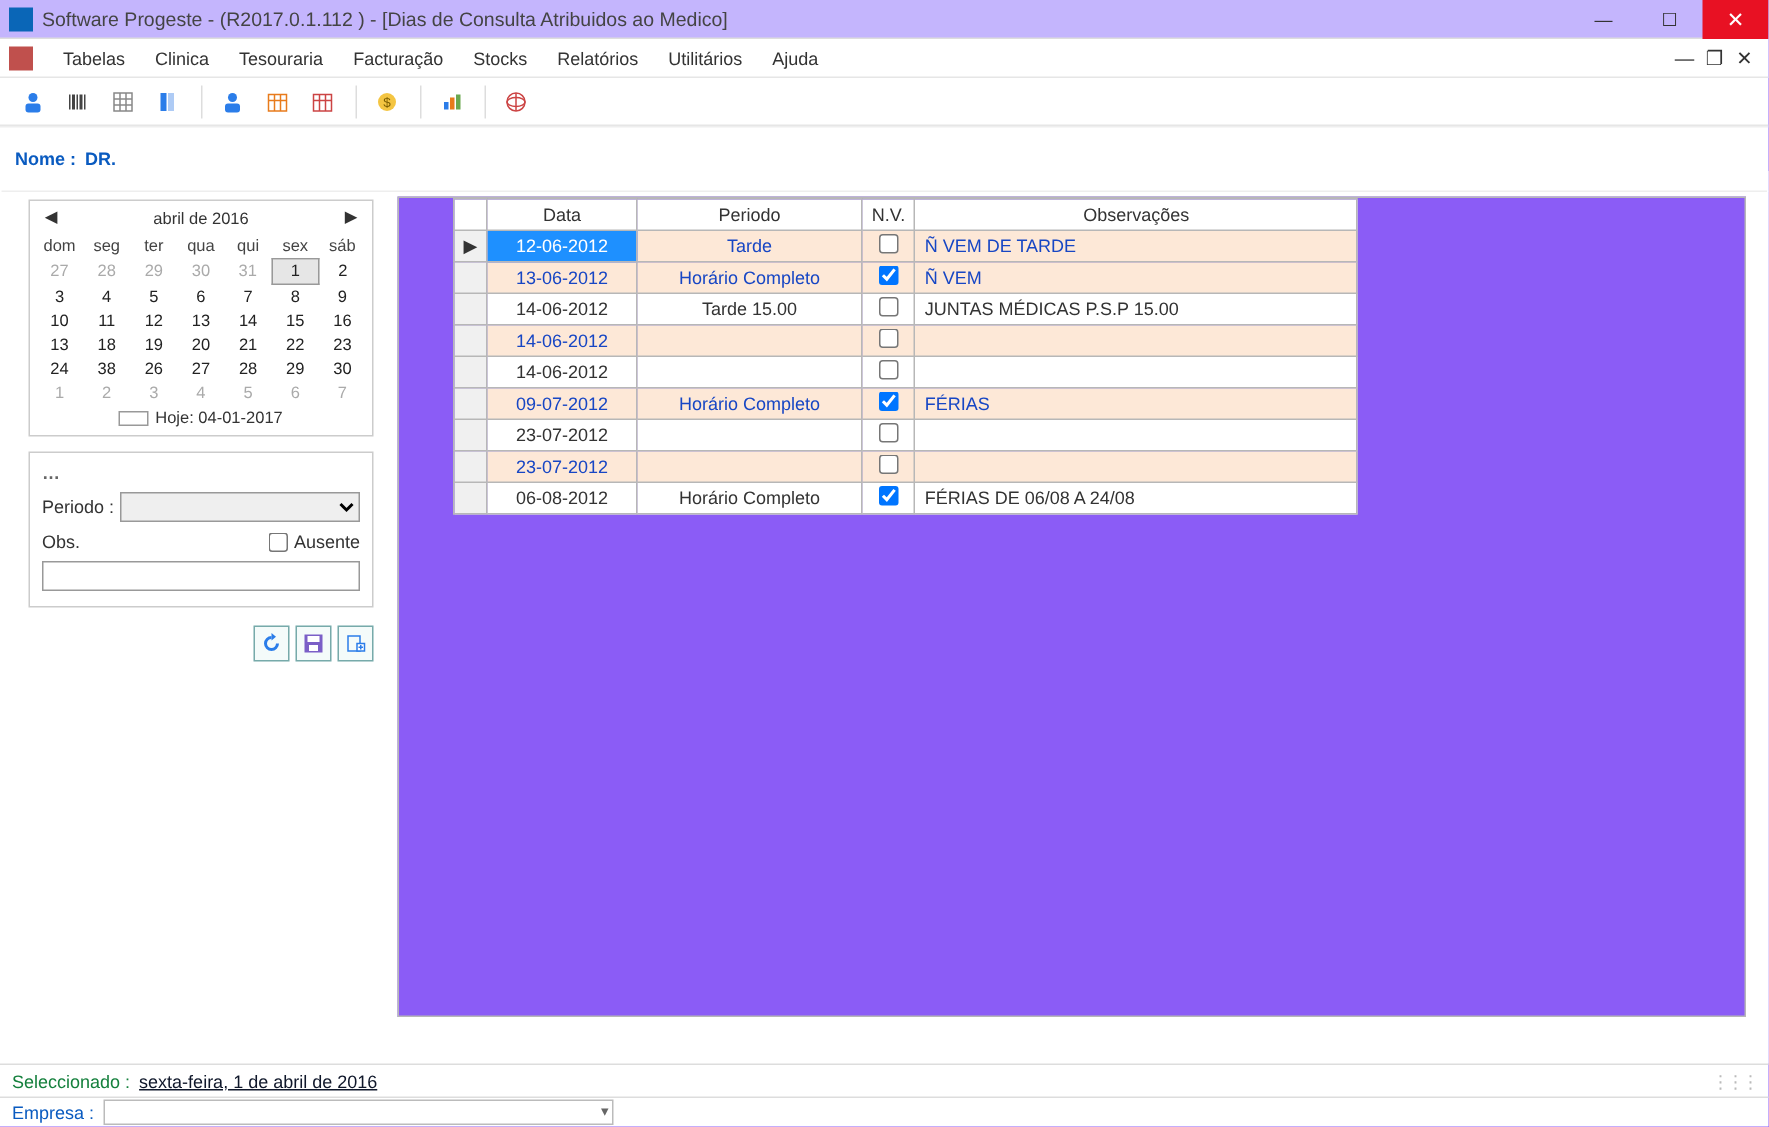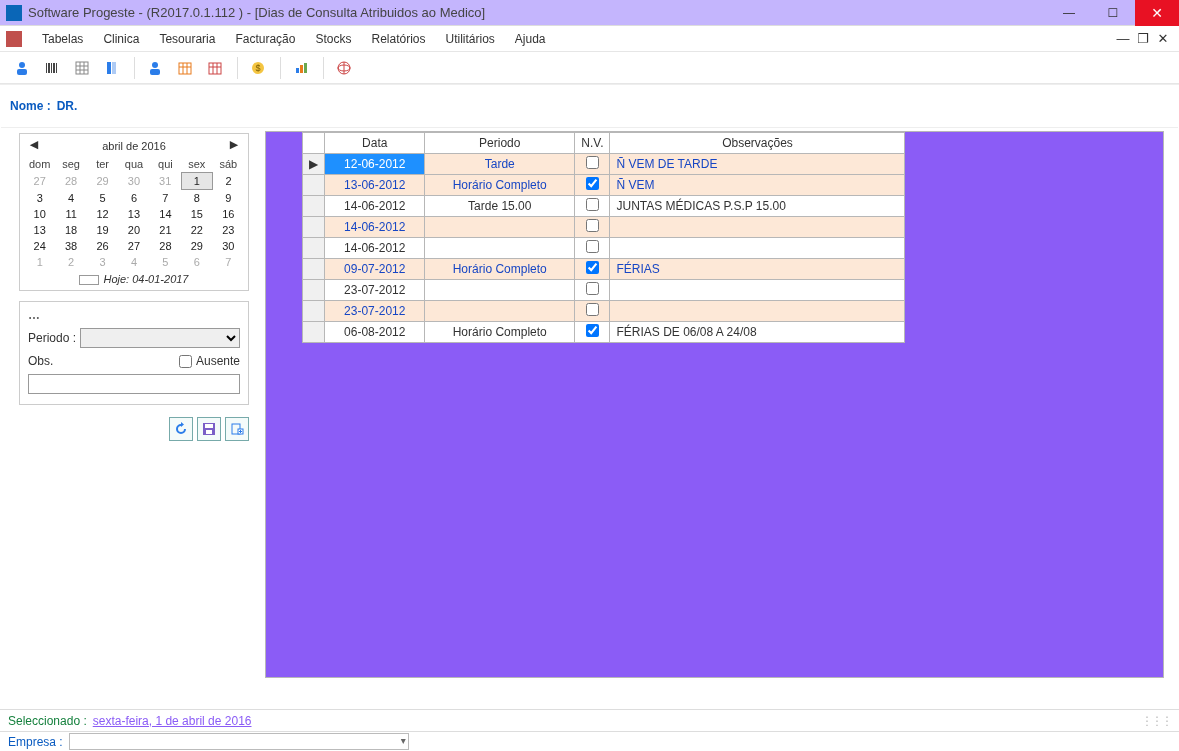--- a/index.html
+++ b/index.html
@@ -33,21 +33,21 @@
 .calendar { border: 1px solid #ccc; background: #fff; padding: 2px 4px 4px 4px; font-size: 11px; }
 .cal-header { display:flex; align-items:center; justify-content:center; height: 20px; position:relative; }
 .cal-header .arrow { position:absolute; top:2px; width:16px; text-align:center; font-size:11px; cursor:default; }
 .cal-header .arrow.left { left: 2px; }
 .cal-header .arrow.right{ right:2px; }
 .cal-grid { width: 100%; border-collapse: collapse; }
 .cal-grid th { font-weight: normal; color:#444; padding: 2px 0; width: 14.28%; text-align:center; }
 .cal-grid td { text-align:center; padding: 2px 0; color:#222; }
 .cal-grid td.dim { color:#aaa; }
 .cal-grid td.sel { background:#e6e6e6; border:1px solid #999; }
-.cal-footer { text-align:center; padding: 3px 0 1px 0; font-size:11px;font-style:italic; }
+.cal-footer { text-align:center; padding: 3px 0 1px 0; font-size:11px; }
 .cal-footer .box { display:inline-block; width:20px; height:10px; border:1px solid #999; margin-right:4px; vertical-align:middle; }
 
 .filter-box { border:1px solid #ccc; margin-top:10px; padding:6px 8px 10px 8px; }
 .filter-box .dots { font-weight:bold; color:#666; }
 .filter-row { display:flex; align-items:center; margin-top:6px; }
 .filter-row label { width: 52px; }
 .filter-row select, .filter-row input[type=text] { flex:1; border:1px solid #999; height: 20px; font-size:12px; padding: 0 3px; }
 .check-row { display:flex; align-items:center; justify-content:flex-end; margin-top:6px; gap:4px; }
 
 .action-row { display:flex; justify-content:flex-end; margin-top:12px; gap:4px; }
@@ -59,21 +59,21 @@
 table.grid td { border:1px solid #b7b7b7; padding: 2px 6px; height: 21px; }
 table.grid td.rowhdr { background:#f0f0f0; width:20px; text-align:center; }
 table.grid tr.alt td.data { background:#fde8d7; color:#1746c4; }
 table.grid tr td.data { background:#fff; color:#333; }
 table.grid td.center { text-align:center; }
 table.grid td.obs { text-align:left; }
 input.chk { width:13px; height:13px; }
 
 .statusbar { position:absolute; left:0; right:0; bottom:20px; height:22px; border-top:1px solid #ddd; display:flex; align-items:center; padding: 0 8px; font-size:12px; }
 .statusbar .sel-label { color:#15803d; margin-right:6px; }
-.statusbar a { color:#8b5cf6; text-decoration:underline; }
+.statusbar a { color:#0f172a; text-decoration:underline; }
 .statusbar .grip { margin-left:auto; color:#bbb; letter-spacing:-2px; }
 
 .empresa { position:absolute; left:0; right:0; bottom:0; height:20px; border-top:1px solid #ddd; display:flex; align-items:center; padding:0 8px; font-size:12px; }
 .empresa .label { color:#0a5bc0; margin-right:6px; }
 .empresa .combo { flex: 0 0 340px; border:1px solid #bbb; height:17px; display:flex; align-items:center; padding:0 4px; color:#888; position:relative; }
 .empresa .combo .dd { position:absolute; right:2px; top:1px; font-size:10px; color:#666; }
 
 svg { display:block; }
 </style>
 </head>

